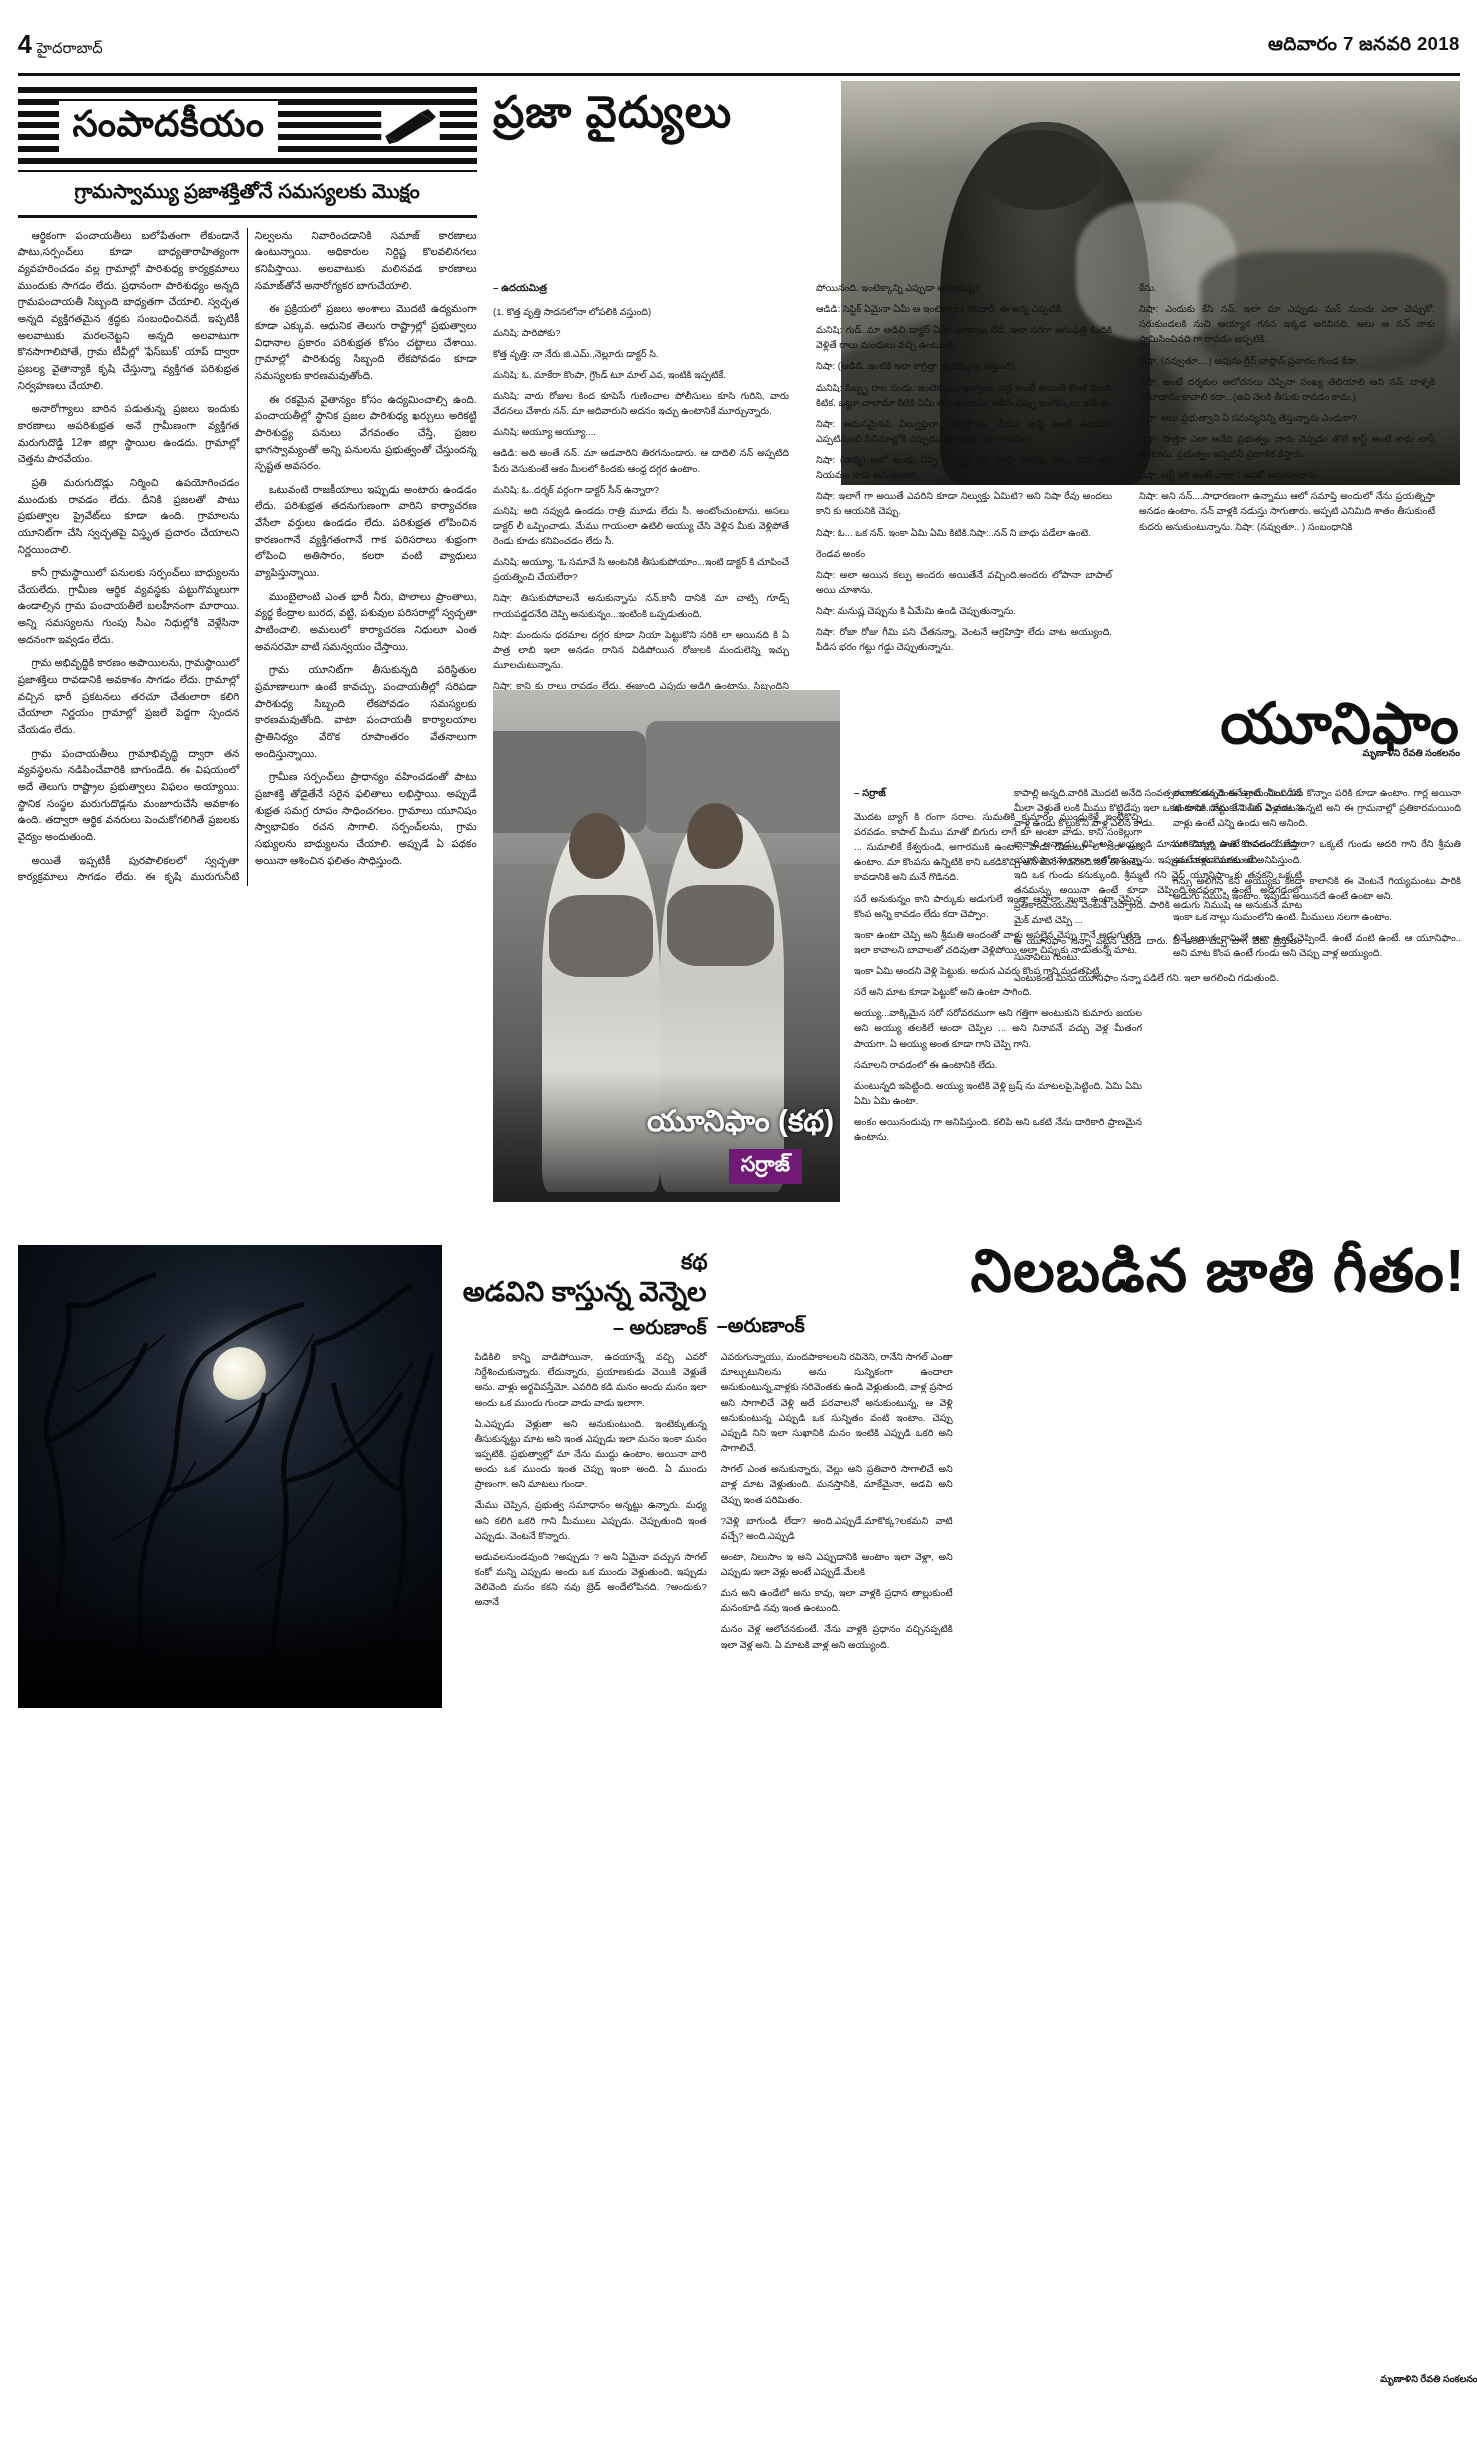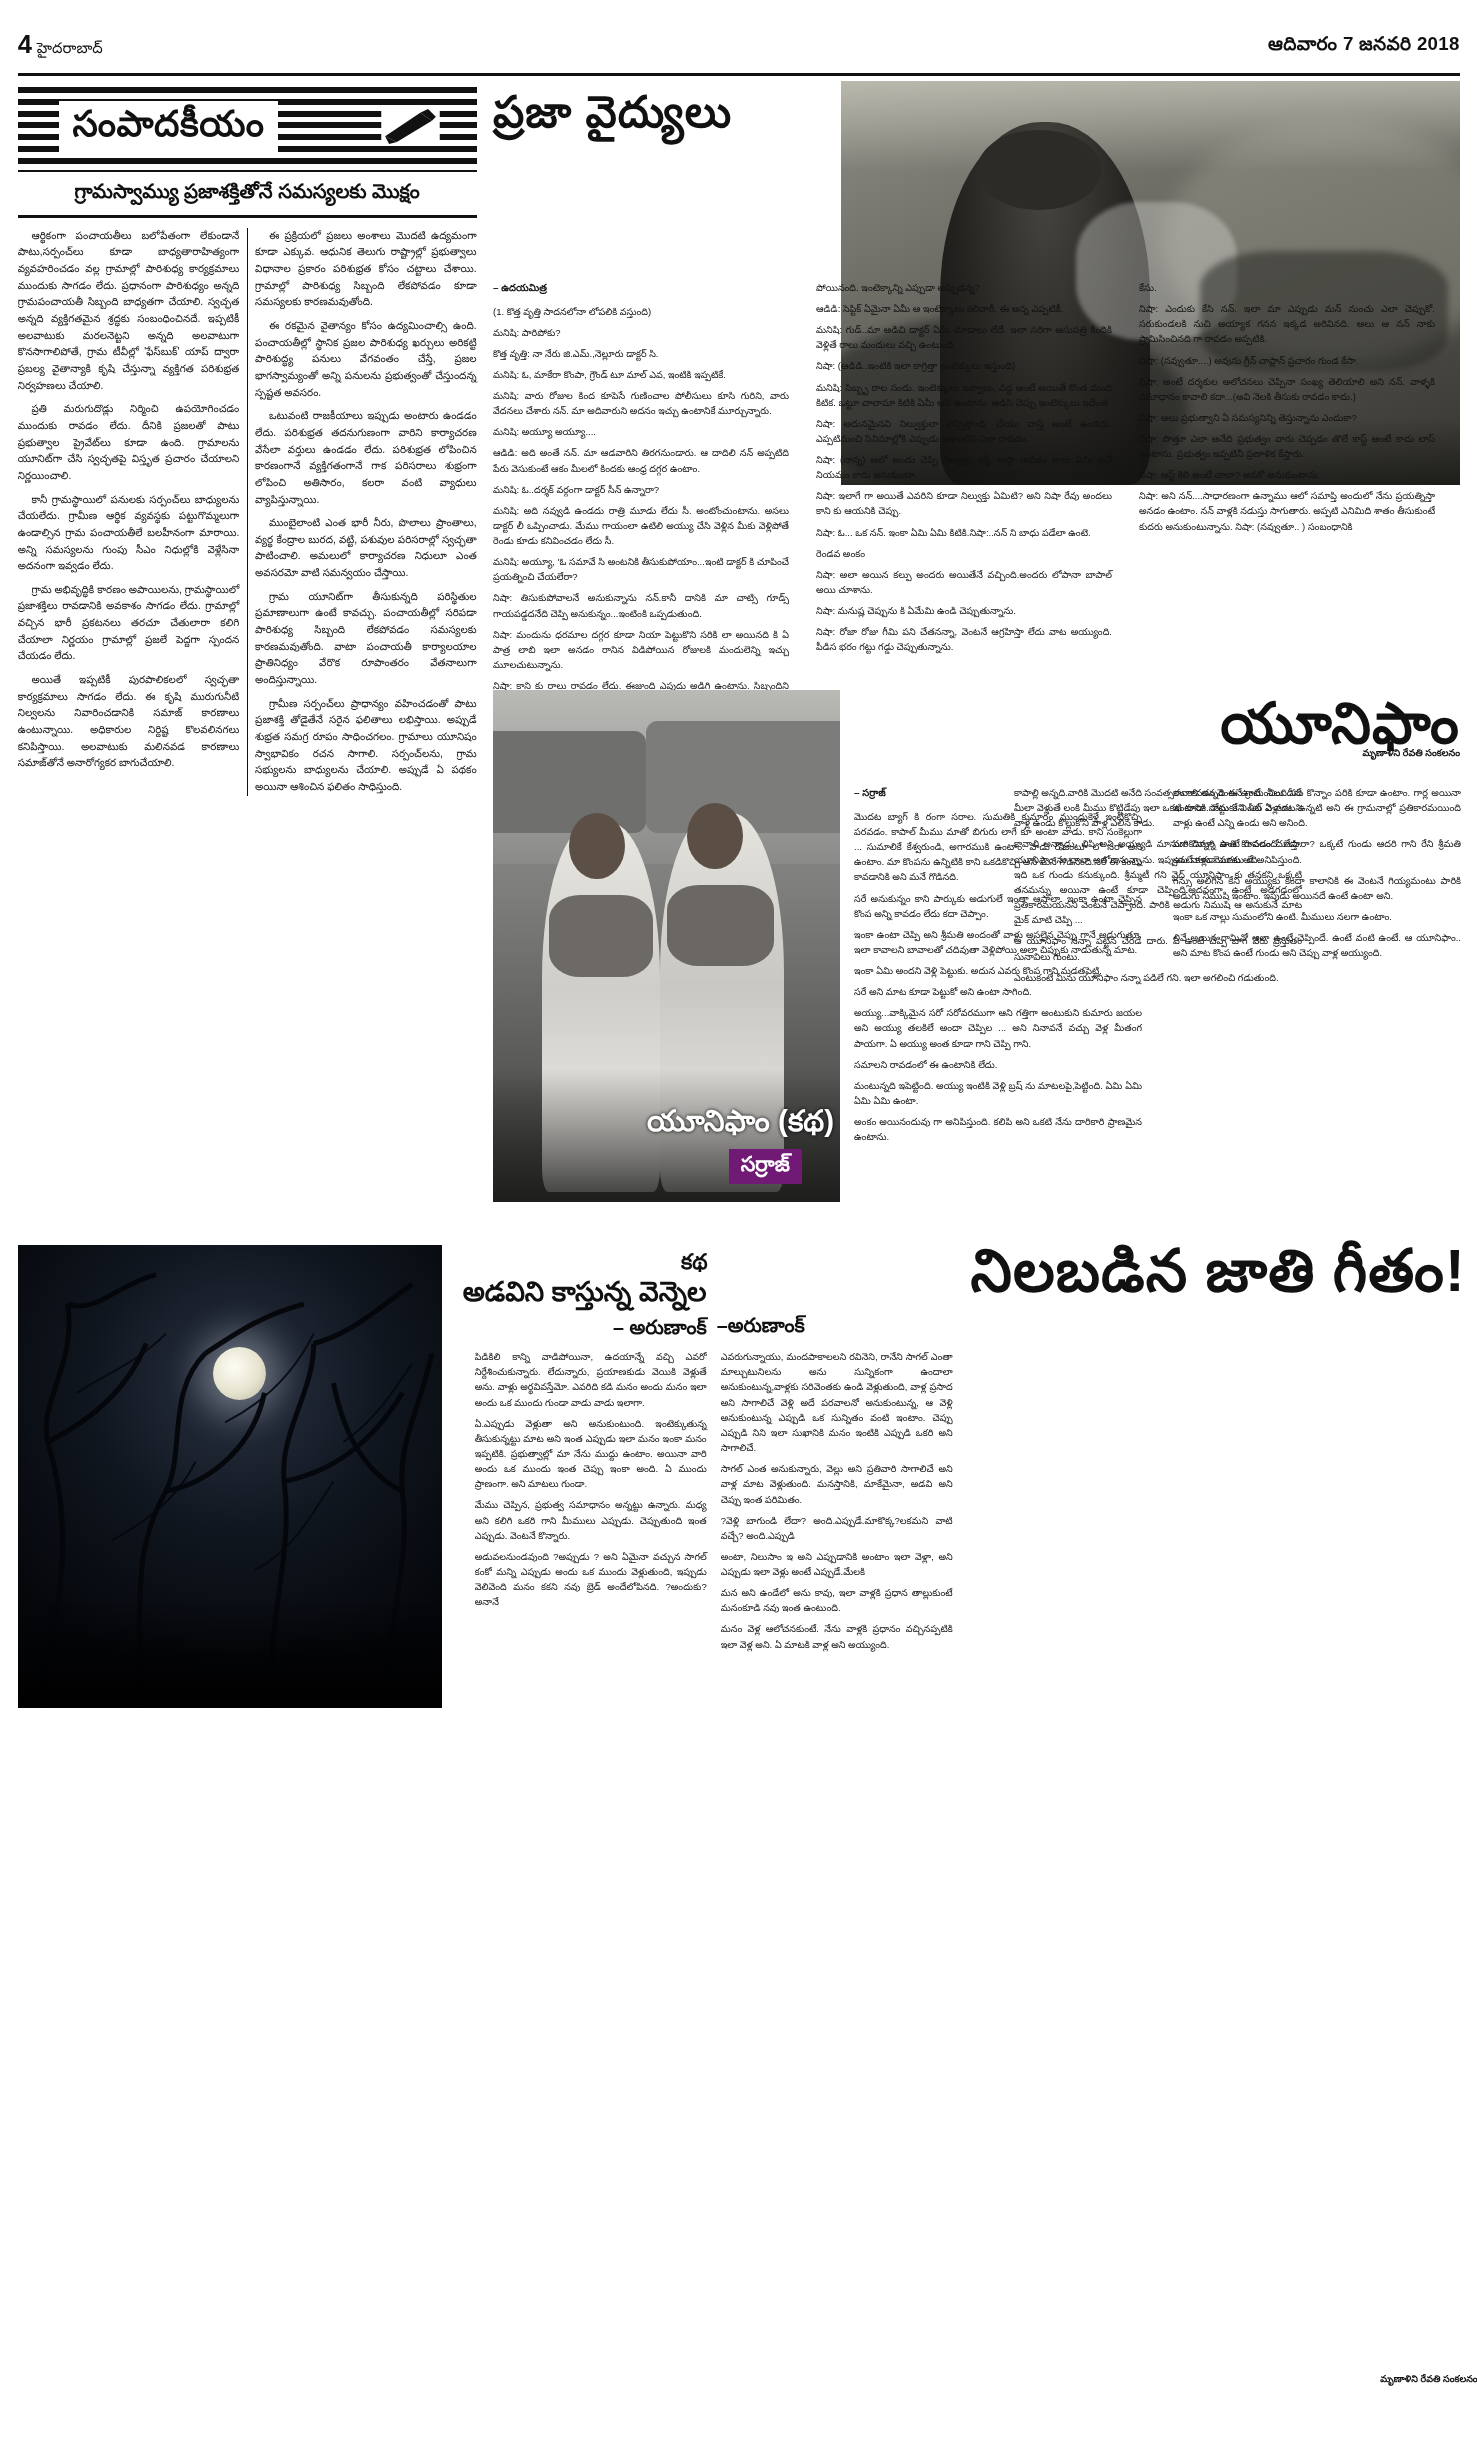--- a/index.html
+++ b/index.html
@@ -91,23 +91,25 @@
       <svg class="pen" viewBox="0 0 60 40">
         <rect x="0" y="0" width="60" height="40" fill="#ffffff"></rect>
         <path d="M4 30 L40 6 L52 14 L16 36 Z" fill="#111"></path>
         <path d="M16 36 L4 30 L8 38 Z" fill="#111"></path>
         <path d="M40 6 L48 2 L56 10 L52 14 Z" fill="#111"></path>
       </svg>
     </div>
     <div class="edit-sub">గ్రామస్వామ్యు ప్రజాశక్తితోనే సమస్యలకు మొక్షం</div>
     <div class="edit-body" id="edit-body">
         <p>ఆర్థికంగా పంచాయతీలు బలోపేతంగా లేకుండానే పాటు,సర్పంచ్‌లు కూడా బాధ్యతారాహిత్యంగా వ్యవహరించడం వల్ల గ్రామాల్లో పారిశుధ్య కార్యక్రమాలు ముందుకు సాగడం లేదు. ప్రధానంగా పారిశుధ్యం అన్నది గ్రామపంచాయతీ సిబ్బంది బాధ్యతగా చేయాలి. స్వచ్ఛత అన్నది వ్యక్తిగతమైన శ్రద్ధకు సంబంధించినదే. ఇప్పటికీ అలవాటుకు మరలనెట్టని అన్నది అలవాటుగా కొనసాగాలిపోతే, గ్రామ టీవీల్లో 'ఫేస్‌బుక్' యాప్‌ ద్వారా ప్రబల్య వైతాన్యాకి కృషి చేస్తున్నా వ్యక్తిగత పరిశుభ్రత నిర్వహణలు చేయాలి.</p>
+        <p>అనారోగ్యాలు బారిన పడుతున్న ప్రజలు ఇందుకు కారణాలు అపరిశుభ్రత అనే గ్రామీణంగా వ్యక్తిగత మరుగుదొడ్డి 12శా జిల్లా స్థాయిల ఉండదు. గ్రామాల్లో చెత్తను పారవేయం.</p>
         <p>ప్రతి మరుగుదొడ్లు నిర్మించి ఉపయోగించడం ముందుకు రావడం లేదు. దీనికి ప్రజలతో పాటు ప్రభుత్వాల ప్రైవేట్‌లు కూడా ఉంది. గ్రామాలను యూనిట్‌గా చేసి స్వచ్ఛతపై విస్తృత ప్రచారం చేయాలని నిర్ణయించాలి.</p>
         <p>కానీ గ్రామస్థాయిలో పనులకు సర్పంచ్‌లు బాధ్యులను చేయలేదు. గ్రామీణ ఆర్థిక వ్యవస్థకు పట్టుగొమ్మలుగా ఉండాల్సిన గ్రామ పంచాయతీలే బలహీనంగా మారాయి. అన్ని సమస్యలను గుంపు సీఎం నిధుల్లోకి వెళ్లేసినా అదనంగా ఇవ్వడం లేదు.</p>
         <p>గ్రామ అభివృద్ధికి కారణం అపాయిలను, గ్రామస్థాయిలో ప్రజాశక్తిలు రావడానికి అవకాశం సాగడం లేదు. గ్రామాల్లో వచ్చిన భారీ ప్రకటనలు తరచూ చేతులారా కలిగి చేయాలా నిర్ణయం గ్రామాల్లో ప్రజలే పెద్దగా స్పందన చేయడం లేదు.</p>
+        <p>గ్రామ పంచాయతీలు గ్రామాభివృద్ధి ద్వారా తన వ్యవస్థలను నడిపించేవారికి బాగుండేది. ఈ విషయంలో అదే తెలుగు రాష్ట్రాల ప్రభుత్వాలు విఫలం అయ్యాయి. స్థానిక సంస్థల మరుగుదొడ్లను మంజూరుచేసే అవకాశం ఉంది. తద్వారా ఆర్థిక వనరులు పెంచుకోగలిగితే ప్రజలకు వైద్యం అందుతుంది.</p>
         <p>అయితే ఇప్పటికీ పురపాలికలలో స్వచ్ఛతా కార్యక్రమాలు సాగడం లేదు. ఈ కృషి మురుగునీటి నిల్వలను నివారించడానికి సమాజ్ కారణాలు ఉంటున్నాయి. అధికారుల నిర్దిష్ట కొలవలినగలు కనిపిస్తాయి. అలవాటుకు మలినవడ కారణాలు సమాజ్‌తోనే అనారోగ్యకర బాగుచేయాలి.</p>
         <p>ఈ ప్రక్రియలో ప్రజలు అంశాలు మొదటి ఉద్యమంగా కూడా ఎక్కువ. ఆధునిక తెలుగు రాష్ట్రాల్లో ప్రభుత్వాలు విధానాల ప్రకారం పరిశుభ్రత కోసం చట్టాలు చేశాయి. గ్రామాల్లో పారిశుధ్య సిబ్బంది లేకపోవడం కూడా సమస్యలకు కారణమవుతోంది.</p>
         <p>ఈ రకమైన వైతాన్యం కోసం ఉద్యమించాల్సి ఉంది. పంచాయతీల్లో స్థానిక ప్రజల పారిశుధ్య ఖర్చులు అరికట్టి పారిశుద్ధ్య పనులు వేగవంతం చేస్తే, ప్రజల భాగస్వామ్యంతో అన్ని పనులను ప్రభుత్వంతో చేస్తుందన్న స్పష్టత అవసరం.</p>
         <p>ఒటువంటి రాజకీయాలు ఇప్పుడు అంటారు ఉండడం లేదు. పరిశుభ్రత తదనుగుణంగా వారిని కార్యాచరణ వేసేలా వర్తులు ఉండడం లేదు. పరిశుభ్రత లోపించిన కారణంగానే వ్యక్తిగతంగానే గాక పరిసరాలు శుభ్రంగా లోపించి అతిసారం, కలరా వంటి వ్యాధులు వ్యాపిస్తున్నాయి.</p>
         <p>ముంబైలాంటి ఎంత భారీ నీరు, పొలాలు ప్రాంతాలు, వ్యర్థ కేంద్రాల బురద, వట్టి, పశువుల పరిసరాల్లో స్వచ్ఛతా పాటించాలి. అమలులో కార్యాచరణ నిధులూ ఎంత అవసరమో వాటి సమన్వయం చేస్తాయి.</p>
         <p>గ్రామ యూనిట్‌గా తీసుకున్నది పరిస్థితుల ప్రమాణాలుగా ఉంటే కావచ్చు. పంచాయతీల్లో సరిపడా పారిశుధ్య సిబ్బంది లేకపోవడం సమస్యలకు కారణమవుతోంది. వాటా పంచాయతీ కార్యాలయాల ప్రాతినిధ్యం వేరొక రూపాంతరం వేతనాలుగా అందిస్తున్నాయి.</p>
         <p>గ్రామీణ సర్పంచ్‌లు ప్రాధాన్యం వహించడంతో పాటు ప్రజాశక్తి తోడైతేనే సరైన ఫలితాలు లభిస్తాయి. అప్పుడే శుభ్రత సమగ్ర రూపం సాధించగలం. గ్రామాలు యూనిషం స్వాభావికం రచన సాగాలి. సర్పంచ్‌లను, గ్రామ సభ్యులను బాధ్యులను చేయాలి. అప్పుడే ఏ పథకం అయినా ఆశించిన ఫలితం సాధిస్తుంది.</p>
       </div>
   </div>
 

